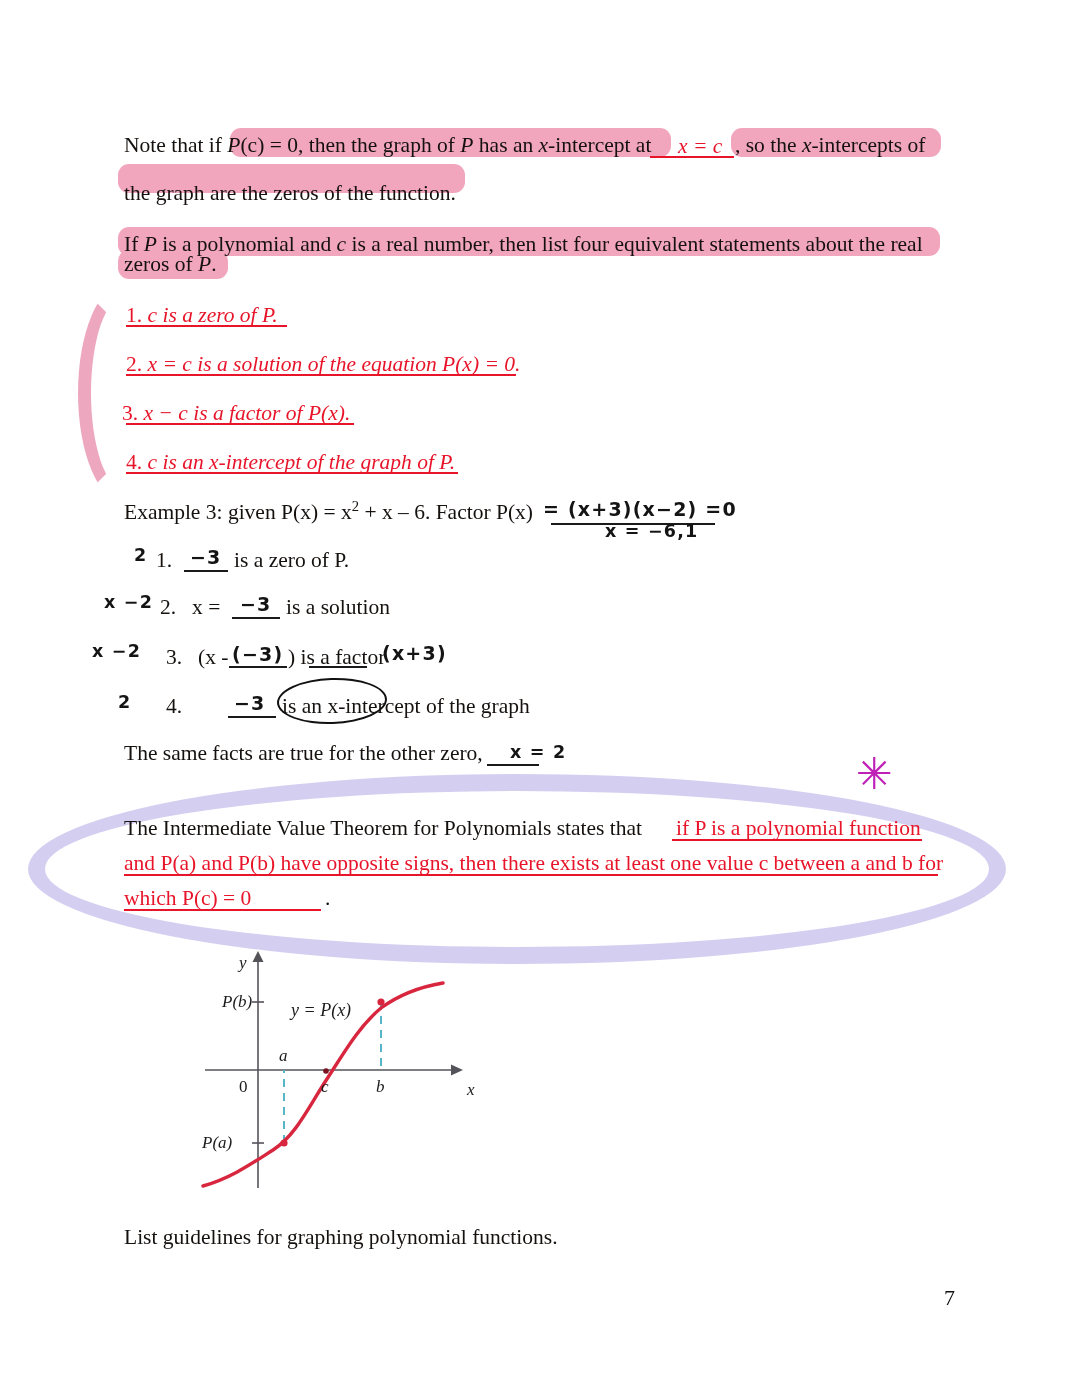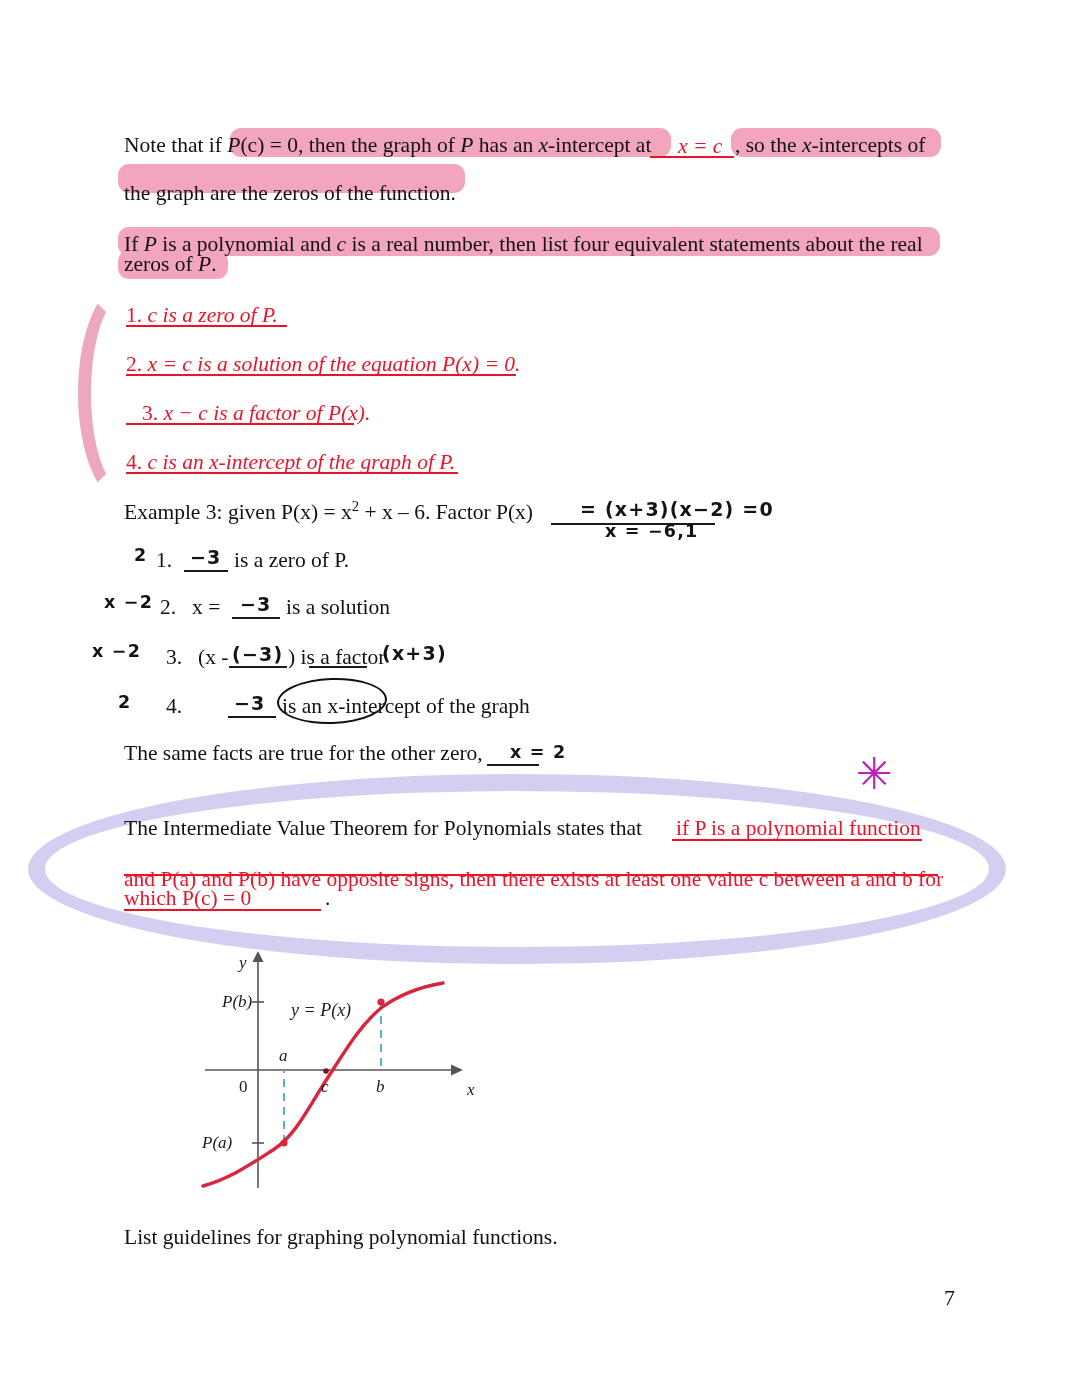--- a/index.html
+++ b/index.html
@@ -167,36 +167,36 @@
     <span class="it">c is a zero of P.</span>
   </div>
   <div class="rule-red" style="left:126px; top:325px; width:161px;"></div>
 
   <div class="red" style="left:126px; top:348px;">
     <span>2.</span>
     <span class="it">x = c is a solution of the equation P(x) = 0.</span>
   </div>
   <div class="rule-red" style="left:126px; top:374px; width:390px;"></div>
 
-  <div class="red" style="left:142px; top:397px;">
+  <div class="red" style="left:122px; top:397px;">
     <span>3.</span>
     <span class="it">x − c is a factor of P(x).</span>
   </div>
   <div class="rule-red" style="left:126px; top:423px; width:228px;"></div>
 
   <div class="red" style="left:126px; top:446px;">
     <span>4.</span>
     <span class="it">c is an x-intercept of the graph of P.</span>
   </div>
   <div class="rule-red" style="left:126px; top:472px; width:332px;"></div>
 
   <div class="txt" style="left:124px; top:495px;">
     <span>Example 3:  given P(x) = x</span><sup>2</sup><span> + x – 6.  Factor P(x)</span>
   </div>
-  <div class="hand" style="left:580px; top:498px;text-align:right;">= (x+3)(x−2) =0</div>
+  <div class="hand" style="left:543px; top:498px;text-align:right;">= (x+3)(x−2) =0</div>
   <div class="rule-blk" style="left:551px; top:523px; width:164px; height:1.8px;"></div>
   <div class="hand sm" style="left:605px; top:521px;">x = −6,1</div>
 
   <div class="hand sm" style="left:134px; top:545px;">2</div>
   <div class="txt" style="left:156px; top:544px;">1.</div>
   <div class="hand" style="left:190px; top:546px;">−3</div>
   <div class="rule-blk" style="left:184px; top:570px; width:44px;"></div>
   <div class="txt" style="left:234px; top:544px;">is a zero of P.</div>
 
   <div class="hand sm" style="left:104px; top:592px;">x −2</div>
@@ -229,21 +229,21 @@
   <div class="star" style="left:856px; top:752px;">✳</div>
 
   <div class="lav-oval" style="left:28px; top:774px; width:944px; height:156px;"></div>
 
   <div class="txt" style="left:124px; top:812px; z-index:2;">
     <span>The </span><span class="bold">Intermediate Value Theorem for Polynomials</span><span> states that</span>
   </div>
   <div class="red" style="left:676px; top:812px; z-index:2;">if P is a polynomial function</div>
   <div class="rule-red" style="left:672px; top:839px; width:250px; z-index:2;"></div>
 
-  <div class="red" style="left:124px; top:847px; z-index:2;margin-top:16px;">and P(a) and P(b) have opposite signs, then there exists at least one value c between a and b for</div>
+  <div class="red" style="left:124px; top:847px; z-index:2;">and P(a) and P(b) have opposite signs, then there exists at least one value c between a and b for</div>
   <div class="rule-red" style="left:124px; top:874px; width:814px; z-index:2;"></div>
 
   <div class="red" style="left:124px; top:882px; z-index:2;">which P(c) = 0</div>
   <div class="rule-red" style="left:124px; top:909px; width:197px; z-index:2;"></div>
   <div class="txt" style="left:325px; top:882px; z-index:2;">.</div>
 
   <div class="figure" style="left:195px; top:950px; width:290px; height:250px;">
     <svg width="290" height="250" viewBox="0 0 290 250">
 
       <line x1="10" y1="120" x2="256" y2="120" stroke="#55535a" stroke-width="1.6"></line>

